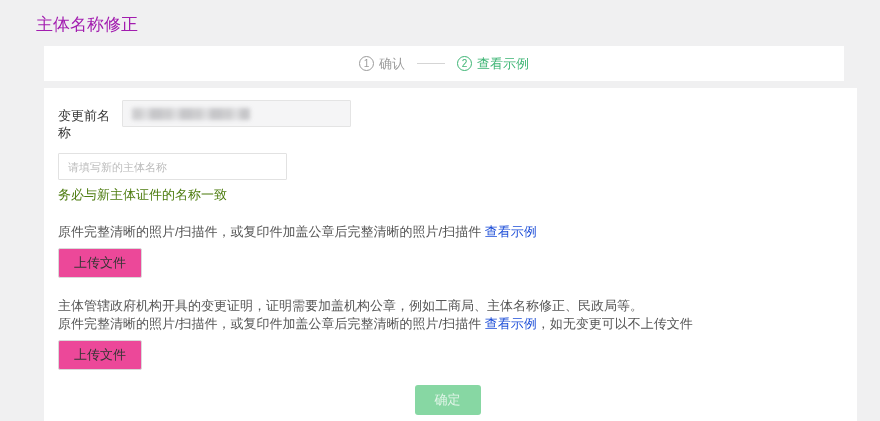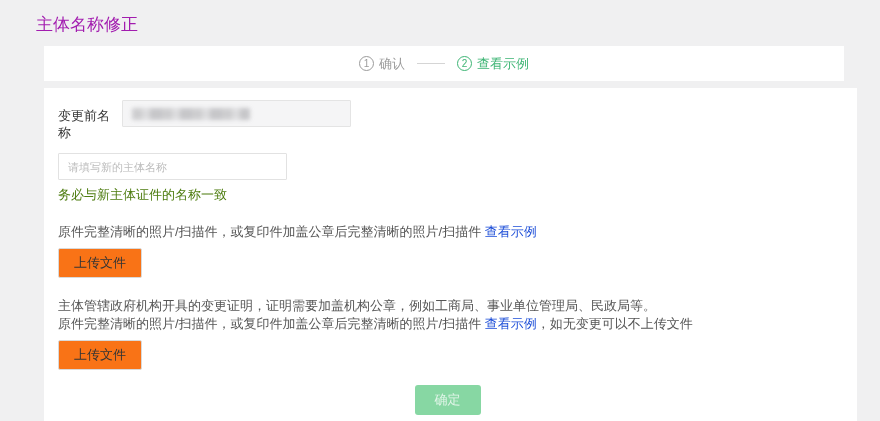--- a/index.html
+++ b/index.html
@@ -52,21 +52,21 @@
   .redacted-value {
     width: 118px; height: 12px; border-radius: 1px;
     background: repeating-linear-gradient(90deg,#c7c7c9 0 10px,#d8d8da 10px 18px,#bfbfc2 18px 30px);
     filter: blur(2px); opacity: .85;
   }
   .helper-text { margin-top: 7px; color: #4d7c0f; line-height: 15px; }
   .desc-line { color: #555; line-height: 18px; }
   .link-green { color: #1d4ed8; text-decoration: none; cursor: pointer; }
   .upload-btn {
     margin-top: 7px; display: inline-block;
-    border: 1px solid #d9d9d9; background: #f97316; color: #353535;
+    border: 1px solid #d9d9d9; background: #ec4899; color: #353535;
     font-size: 13px; padding: 5px 15px; border-radius: 2px; cursor: pointer;
     font-family: "Liberation Sans", sans-serif;
   }
   .row-gap-sm { margin-bottom: 12px; }
   .row-gap-md { margin-bottom: 14px; }
   .submit-wrap { margin-top: 15px; text-align: center; }
   .submit-btn {
     display: inline-block; border: none; border-radius: 3px;
     background: #87d7a3; color: rgba(255,255,255,.75);
     font-size: 13px; padding: 6px 20px; cursor: not-allowed;
@@ -110,21 +110,21 @@
 
   <div class="form-row row-gap-sm">
     <div class="form-content" style="padding-top:7px;">
       <div class="desc-line"><span>原件完整清晰的照片/扫描件，或复印件加盖公章后完整清晰的照片/扫描件 </span><a class="link-green">查看示例</a></div>
       <button class="upload-btn">上传文件</button>
     </div>
   </div>
 
   <div class="form-row">
     <div class="form-content" style="padding-top:7px;">
-      <div class="desc-line">主体管辖政府机构开具的变更证明，证明需要加盖机构公章，例如工商局、事业单位管理局、民政局等。</div>
+      <div class="desc-line">主体管辖政府机构开具的变更证明，证明需要加盖机构公章，例如工商局、主体名称修正、民政局等。</div>
       <div class="desc-line"><span>原件完整清晰的照片/扫描件，或复印件加盖公章后完整清晰的照片/扫描件 </span><a class="link-green">查看示例</a><span>，如无变更可以不上传文件</span></div>
       <button class="upload-btn">上传文件</button>
     </div>
   </div>
 
   <div class="submit-wrap">
     <button class="submit-btn" disabled="">确定</button>
   </div>
 
 </div>

